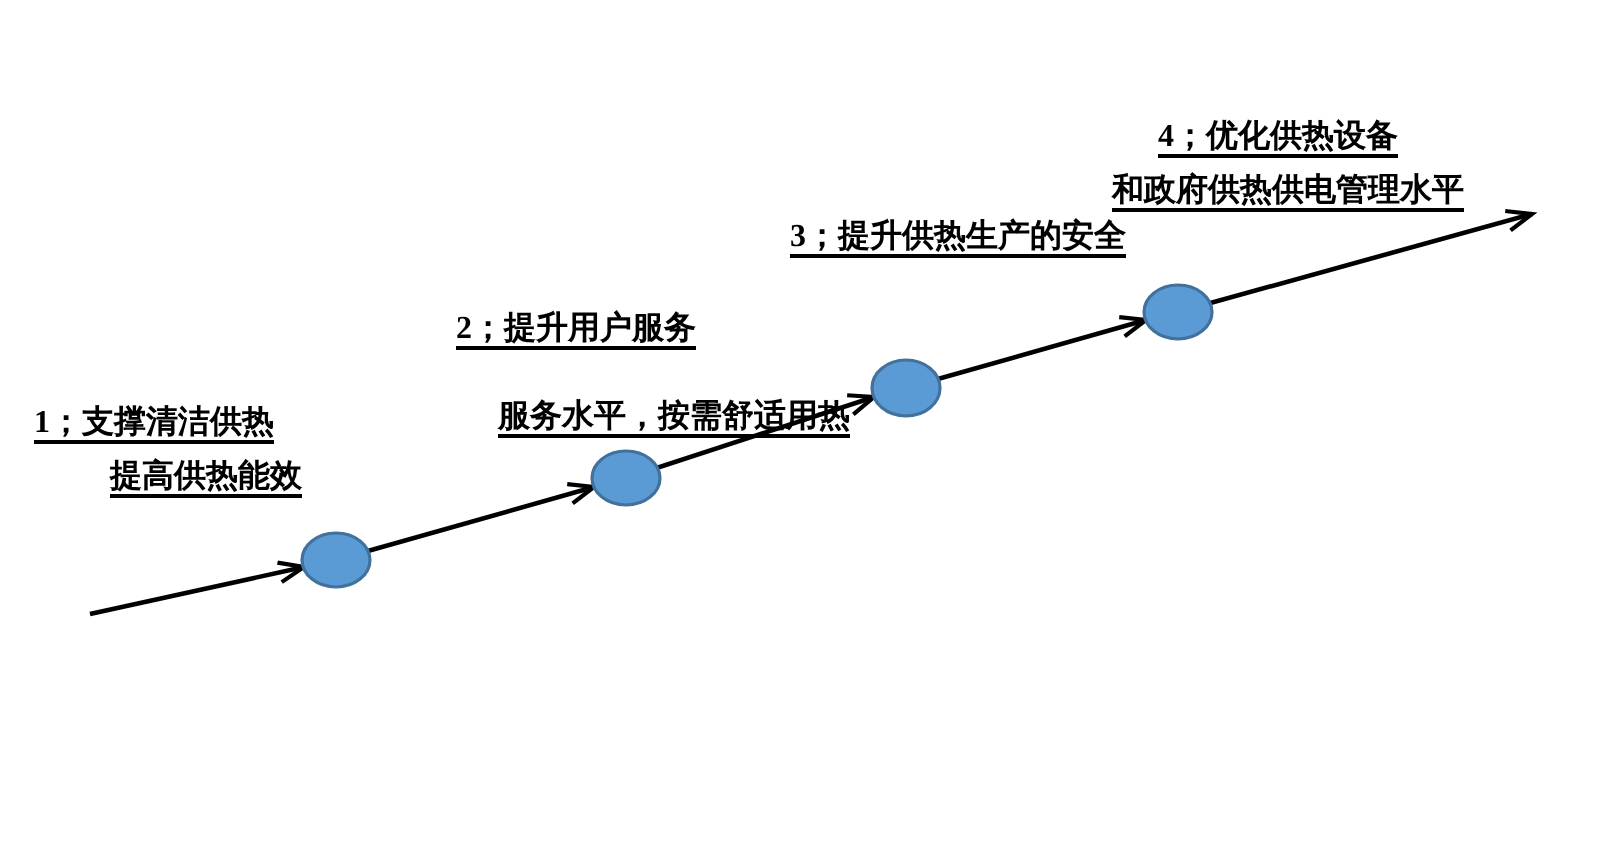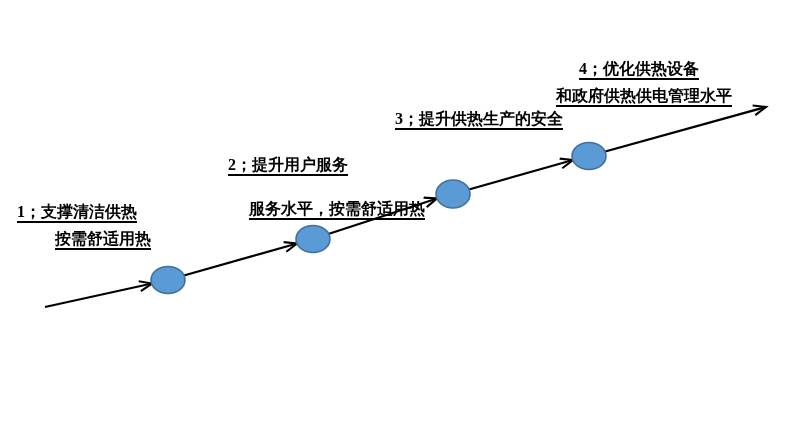--- a/index.html
+++ b/index.html
@@ -85,21 +85,21 @@
     <line class="seg" x1="453" y1="194" x2="573" y2="160" marker-end="url(#openArrow)"></line>
     <line class="seg" x1="589" y1="156" x2="766" y2="107" marker-end="url(#openArrow)"></line>
 
     <ellipse class="node" cx="168" cy="280" rx="17" ry="13.5" fill="#5B9BD5" stroke="#41719C"></ellipse>
     <ellipse class="node" cx="313" cy="239" rx="17" ry="13.5" fill="#5B9BD5" stroke="#41719C"></ellipse>
     <ellipse class="node" cx="453" cy="194" rx="17" ry="14" fill="#5B9BD5" stroke="#41719C"></ellipse>
     <ellipse class="node" cx="589" cy="156" rx="17" ry="13.5" fill="#5B9BD5" stroke="#41719C"></ellipse>
   </svg>
 
   <span class="lbl s1l1">1；支撑清洁供热</span>
-  <span class="lbl s1l2">按需舒适用热</span>
+  <span class="lbl s1l2">提高供热能效</span>
 
   <span class="lbl s2l1">2；提升用户服务</span>
   <span class="lbl s2l2">服务水平，按需舒适用热</span>
 
   <span class="lbl s3l1">3；提升供热生产的安全</span>
 
   <span class="lbl s4l1">4；优化供热设备</span>
   <span class="lbl s4l2">和政府供热供电管理水平</span>
 </div>
 

